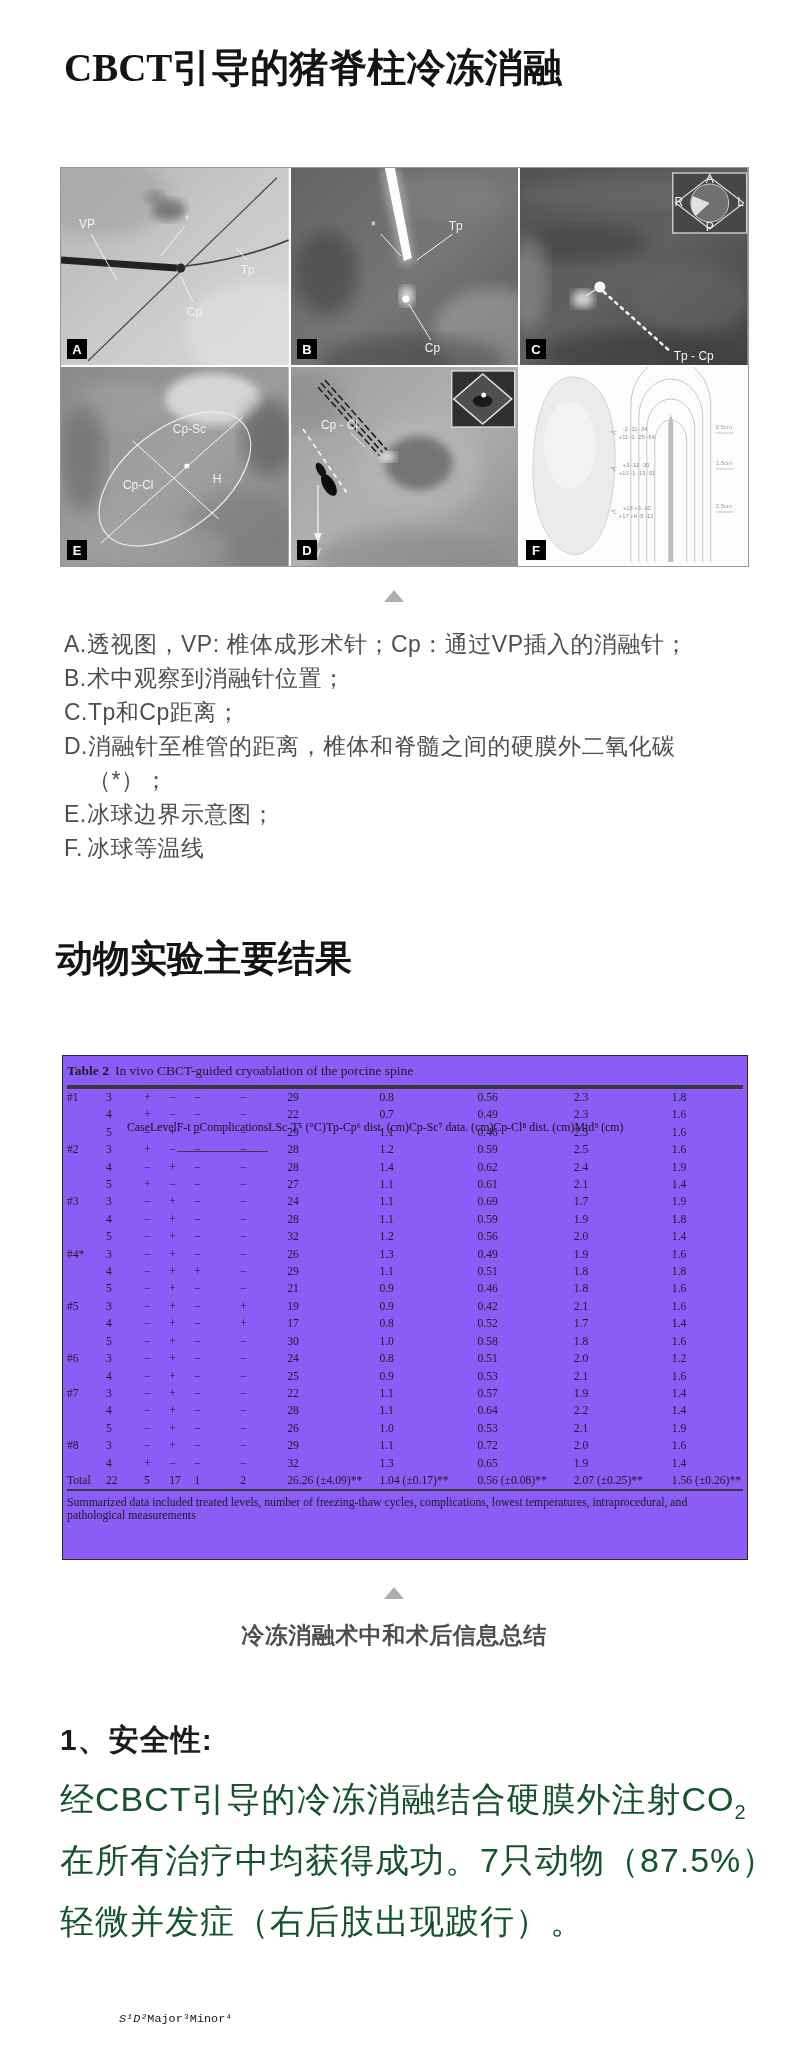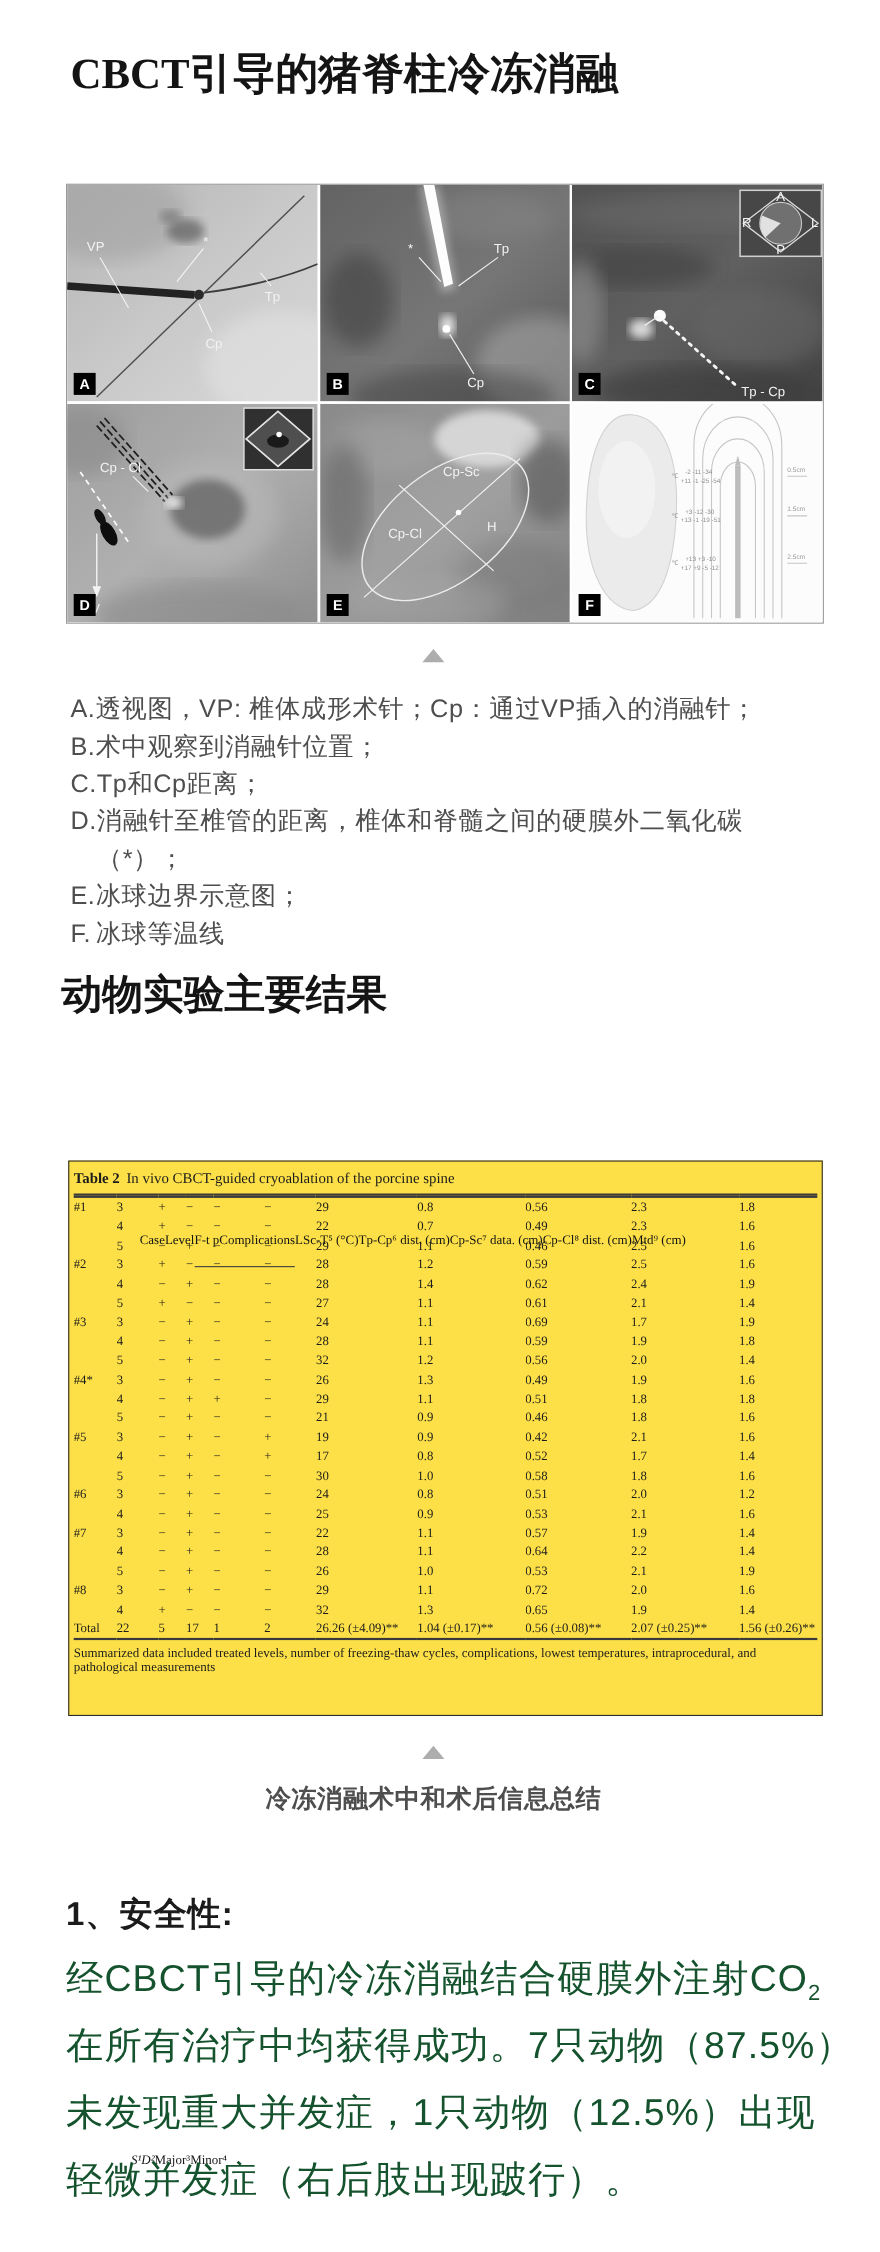--- a/index.html
+++ b/index.html
@@ -1,21 +1,21 @@
 <!DOCTYPE html>
 <html><head>
 <meta charset="utf-8">
 <style>
   html,body{margin:0;padding:0;background:#fff;}
   .page{position:relative;width:788px;height:2047px;background:#fff;overflow:hidden;
         font-family:"Liberation Sans",sans-serif;}
   
   .h1{position:absolute;left:64px;top:44px;margin:0;font-family:"Liberation Serif",serif;
       font-weight:bold;font-size:39px;line-height:48px;color:#141414;}
-  .h2{position:absolute;left:56px;top:884px;margin:0;font-family:Liberation Serif, serif;
+  .h2{position:absolute;left:56px;top:940px;margin:0;font-family:Liberation Mono, monospace;
       font-weight:bold;font-size:37px;line-height:42px;color:#141414;}
   
   .figure{position:absolute;left:60px;top:167px;width:689px;height:400px;box-sizing:border-box;
           border:1px solid #989898;background:#fff;display:grid;
           grid-template-columns:1fr 1fr 1fr;grid-template-rows:197px 199px;gap:2px;}
   .panel{position:relative;overflow:hidden;}
   .panel svg{display:block;width:100%;height:100%;}
   .anno{font-family:"Liberation Sans",sans-serif;fill:#f2f2f2;font-size:12px;}
   .badge-t{font-family:"Liberation Sans",sans-serif;fill:#fff;font-weight:bold;font-size:13px;}
   
@@ -25,21 +25,21 @@
   .tri1{top:590px;}
   .tri2{top:1587px;}
   
   .caption-list{position:absolute;left:64px;top:627px;width:690px;color:#4e4e4e;
                 font-size:23px;letter-spacing:.5px;}
   .cap-line{display:flex;line-height:34px;}
   .cap-marker{flex:0 0 23px;}
   .cap-text sub{font-size:14px;}
   
   .sci-table{position:absolute;left:62px;top:1055px;width:686px;height:505px;box-sizing:border-box;
-             border:1.5px solid #2b2b2b;padding:5px 4px 0 4px;background:#fde047;
+             border:1.5px solid #2b2b2b;padding:5px 4px 0 4px;background:#8b5cf6;
              font-family:"Liberation Serif",serif;color:#1c1c1c;}
   .tbl-title{font-size:13.5px;line-height:17px;margin:1px 0 6px 0;}
   .tbl-title .b{font-weight:bold;margin-right:6px;}
   .sci-table table{width:100%;border-collapse:collapse;table-layout:fixed;}
   .sci-table thead{border-top:2.5px solid #3a3a3a;border-bottom:2.5px solid #3a3a3a;}
   .sci-table th{font-weight:normal;text-align:right;font-size:11.8px;padding:0;vertical-align:top;}
   .sci-table tr.h1 th{padding-top:3px;height:15px;}
   .sci-table tr.h2 th{height:19px;padding-top:2px;}
   .sci-table th.grp{border-bottom:1px solid #3c3c3c;}
   .sci-table tr.h2 th.it{font-style:italic;}
@@ -170,20 +170,41 @@
         <text class="anno" x="159" y="38" font-size="6.5" text-anchor="middle">R</text>
         <text class="anno" x="221" y="38" font-size="6.5" text-anchor="middle">L</text>
         <text class="anno" x="190" y="63" font-size="6.5" text-anchor="middle">P</text>
         <rect x="6" y="171" width="20" height="20" fill="#000"></rect>
         <text class="badge-t" x="16" y="186" text-anchor="middle">C</text>
       </svg>
     </div>
 
     <div class="panel">
       <svg viewBox="0 0 228 199" preserveAspectRatio="none">
+        <rect width="228" height="199" fill="url(#gE)"></rect>
+        <ellipse cx="60" cy="40" rx="50" ry="26" fill="#a6a6a6" opacity=".5" filter="url(#fb8)"></ellipse>
+        <ellipse cx="180" cy="160" rx="55" ry="35" fill="#757575" opacity=".4" filter="url(#fb8)"></ellipse>
+        <ellipse cx="100" cy="180" rx="70" ry="24" fill="#a9a9a9" opacity=".4" filter="url(#fb8)"></ellipse>
+        <ellipse cx="152" cy="32" rx="48" ry="26" fill="#dcdcdc" opacity=".9" filter="url(#fb4)"></ellipse>
+        <ellipse cx="208" cy="70" rx="28" ry="38" fill="#515151" opacity=".55" filter="url(#fb8)"></ellipse>
+        <ellipse cx="22" cy="90" rx="22" ry="55" fill="#5f5f5f" opacity=".5" filter="url(#fb8)"></ellipse>
+        <ellipse cx="114" cy="112" rx="88" ry="50" transform="rotate(-38 114 112)" fill="#ffffff" fill-opacity=".06" stroke="#ececec" stroke-width="1.3"></ellipse>
+        <line x1="40" y1="176" x2="182" y2="50" stroke="#f4f4f4" stroke-width="1"></line>
+        <line x1="72" y1="74" x2="158" y2="152" stroke="#f4f4f4" stroke-width="1"></line>
+        <circle cx="126" cy="99" r="2.5" fill="#ffffff"></circle>
+        <text class="anno" x="112" y="66" font-size="7.5">Cp-Sc</text>
+        <text class="anno" x="62" y="122" font-size="7.5">Cp-Cl</text>
+        <text class="anno" x="152" y="116" font-size="7.5">H</text>
+        <rect x="6" y="173" width="20" height="20" fill="#000"></rect>
+        <text class="badge-t" x="16" y="188" text-anchor="middle">E</text>
+      </svg>
+    </div>
+
+    <div class="panel">
+      <svg viewBox="0 0 228 199" preserveAspectRatio="none">
         <rect width="228" height="199" fill="url(#gD)"></rect>
         <ellipse cx="130" cy="100" rx="62" ry="50" fill="#b6b6b6" opacity=".7" filter="url(#fb8)"></ellipse>
         <ellipse cx="128" cy="96" rx="34" ry="27" fill="#555555" opacity=".65" filter="url(#fb4)"></ellipse>
         <ellipse cx="120" cy="192" rx="95" ry="28" fill="#8a8a8a" opacity=".6" filter="url(#fb8)"></ellipse>
         <ellipse cx="15" cy="35" rx="40" ry="30" fill="#868686" opacity=".5" filter="url(#fb8)"></ellipse>
         <line x1="34" y1="13" x2="96" y2="83" stroke="#1f1f1f" stroke-width="1.6" stroke-dasharray="7 3"></line>
         <line x1="30" y1="16" x2="92" y2="86" stroke="#1f1f1f" stroke-width="1.6" stroke-dasharray="7 3"></line>
         <line x1="27" y1="20" x2="89" y2="89" stroke="#1f1f1f" stroke-width="1.6" stroke-dasharray="7 3"></line>
         <ellipse cx="97" cy="90" rx="8" ry="5" fill="#f5f5f5" filter="url(#fb4)"></ellipse>
         <ellipse cx="38" cy="118" rx="6" ry="12" fill="#0d0d0d" transform="rotate(-30 38 118)"></ellipse>
@@ -193,41 +214,20 @@
         <text class="anno" x="30" y="62" font-size="11">Cp - Cl</text>
         <line x1="27" y1="118" x2="27" y2="168" stroke="#f2f2f2" stroke-width="1.3"></line>
         <polygon points="23,166 27,176 31,166" fill="#f2f2f2"></polygon>
         <text class="anno" x="22" y="190" font-size="10">V</text>
         <rect x="161" y="4" width="63" height="56" fill="#303030" stroke="#e0e0e0" stroke-width="1.3"></rect>
         <polygon points="192,7 221,32 192,57 163,32" fill="#4f4f4f" stroke="#e3e3e3" stroke-width="1.6"></polygon>
         <ellipse cx="192" cy="34" rx="10" ry="6" fill="#1a1a1a"></ellipse>
         <circle cx="193" cy="28" r="2.5" fill="#ffffff"></circle>
         <rect x="6" y="173" width="20" height="20" fill="#000"></rect>
         <text class="badge-t" x="16" y="188" text-anchor="middle">D</text>
-      </svg>
-    </div>
-
-    <div class="panel">
-      <svg viewBox="0 0 228 199" preserveAspectRatio="none">
-        <rect width="228" height="199" fill="url(#gE)"></rect>
-        <ellipse cx="60" cy="40" rx="50" ry="26" fill="#a6a6a6" opacity=".5" filter="url(#fb8)"></ellipse>
-        <ellipse cx="180" cy="160" rx="55" ry="35" fill="#757575" opacity=".4" filter="url(#fb8)"></ellipse>
-        <ellipse cx="100" cy="180" rx="70" ry="24" fill="#a9a9a9" opacity=".4" filter="url(#fb8)"></ellipse>
-        <ellipse cx="152" cy="32" rx="48" ry="26" fill="#dcdcdc" opacity=".9" filter="url(#fb4)"></ellipse>
-        <ellipse cx="208" cy="70" rx="28" ry="38" fill="#515151" opacity=".55" filter="url(#fb8)"></ellipse>
-        <ellipse cx="22" cy="90" rx="22" ry="55" fill="#5f5f5f" opacity=".5" filter="url(#fb8)"></ellipse>
-        <ellipse cx="114" cy="112" rx="88" ry="50" transform="rotate(-38 114 112)" fill="#ffffff" fill-opacity=".06" stroke="#ececec" stroke-width="1.3"></ellipse>
-        <line x1="40" y1="176" x2="182" y2="50" stroke="#f4f4f4" stroke-width="1"></line>
-        <line x1="72" y1="74" x2="158" y2="152" stroke="#f4f4f4" stroke-width="1"></line>
-        <circle cx="126" cy="99" r="2.5" fill="#ffffff"></circle>
-        <text class="anno" x="112" y="66" font-size="7.5">Cp-Sc</text>
-        <text class="anno" x="62" y="122" font-size="7.5">Cp-Cl</text>
-        <text class="anno" x="152" y="116" font-size="7.5">H</text>
-        <rect x="6" y="173" width="20" height="20" fill="#000"></rect>
-        <text class="badge-t" x="16" y="188" text-anchor="middle">E</text>
       </svg>
     </div>
 
     <div class="panel">
       <svg viewBox="0 0 228 199" preserveAspectRatio="none">
         <rect width="228" height="199" fill="#fcfcfc"></rect>
         <path d="M54,10 C84,12 97,50 95,98 C93,148 81,184 56,188 C30,186 12,150 13,100 C14,52 26,8 54,10 Z" fill="#ebebeb" stroke="#d2d2d2" stroke-width="1"></path>
         <ellipse cx="50" cy="78" rx="26" ry="44" fill="#f4f4f4" opacity=".8"></ellipse>
         <path d="M135,195 L135,75 A16,22 0 0 1 167,75 L167,195" fill="none" stroke="#c6c6c6" stroke-width="1"></path>
         <path d="M127,195 L127,62 A24,30 0 0 1 175,62 L175,195" fill="none" stroke="#c6c6c6" stroke-width="1"></path>
@@ -638,17 +638,16 @@
     <span class="tri"></span>
   </div>
 
   <div class="caption2">冷冻消融术中和术后信息总结</div>
 
   <h3 class="h3">1、安全性:</h3>
 
   <div class="para">
     <div class="pline"><span>经CBCT引导的冷冻消融结合硬膜外注射CO</span><sub>2</sub></div>
     <div class="pline">在所有治疗中均获得成功。7只动物（87.5%）</div>
-    <div class="pline">未发现重大并发症，1只动物（12.5%）出现</div>
     <div class="pline">轻微并发症（右后肢出现跛行）。</div>
   </div>
 
 </div>
 
 </body></html>

